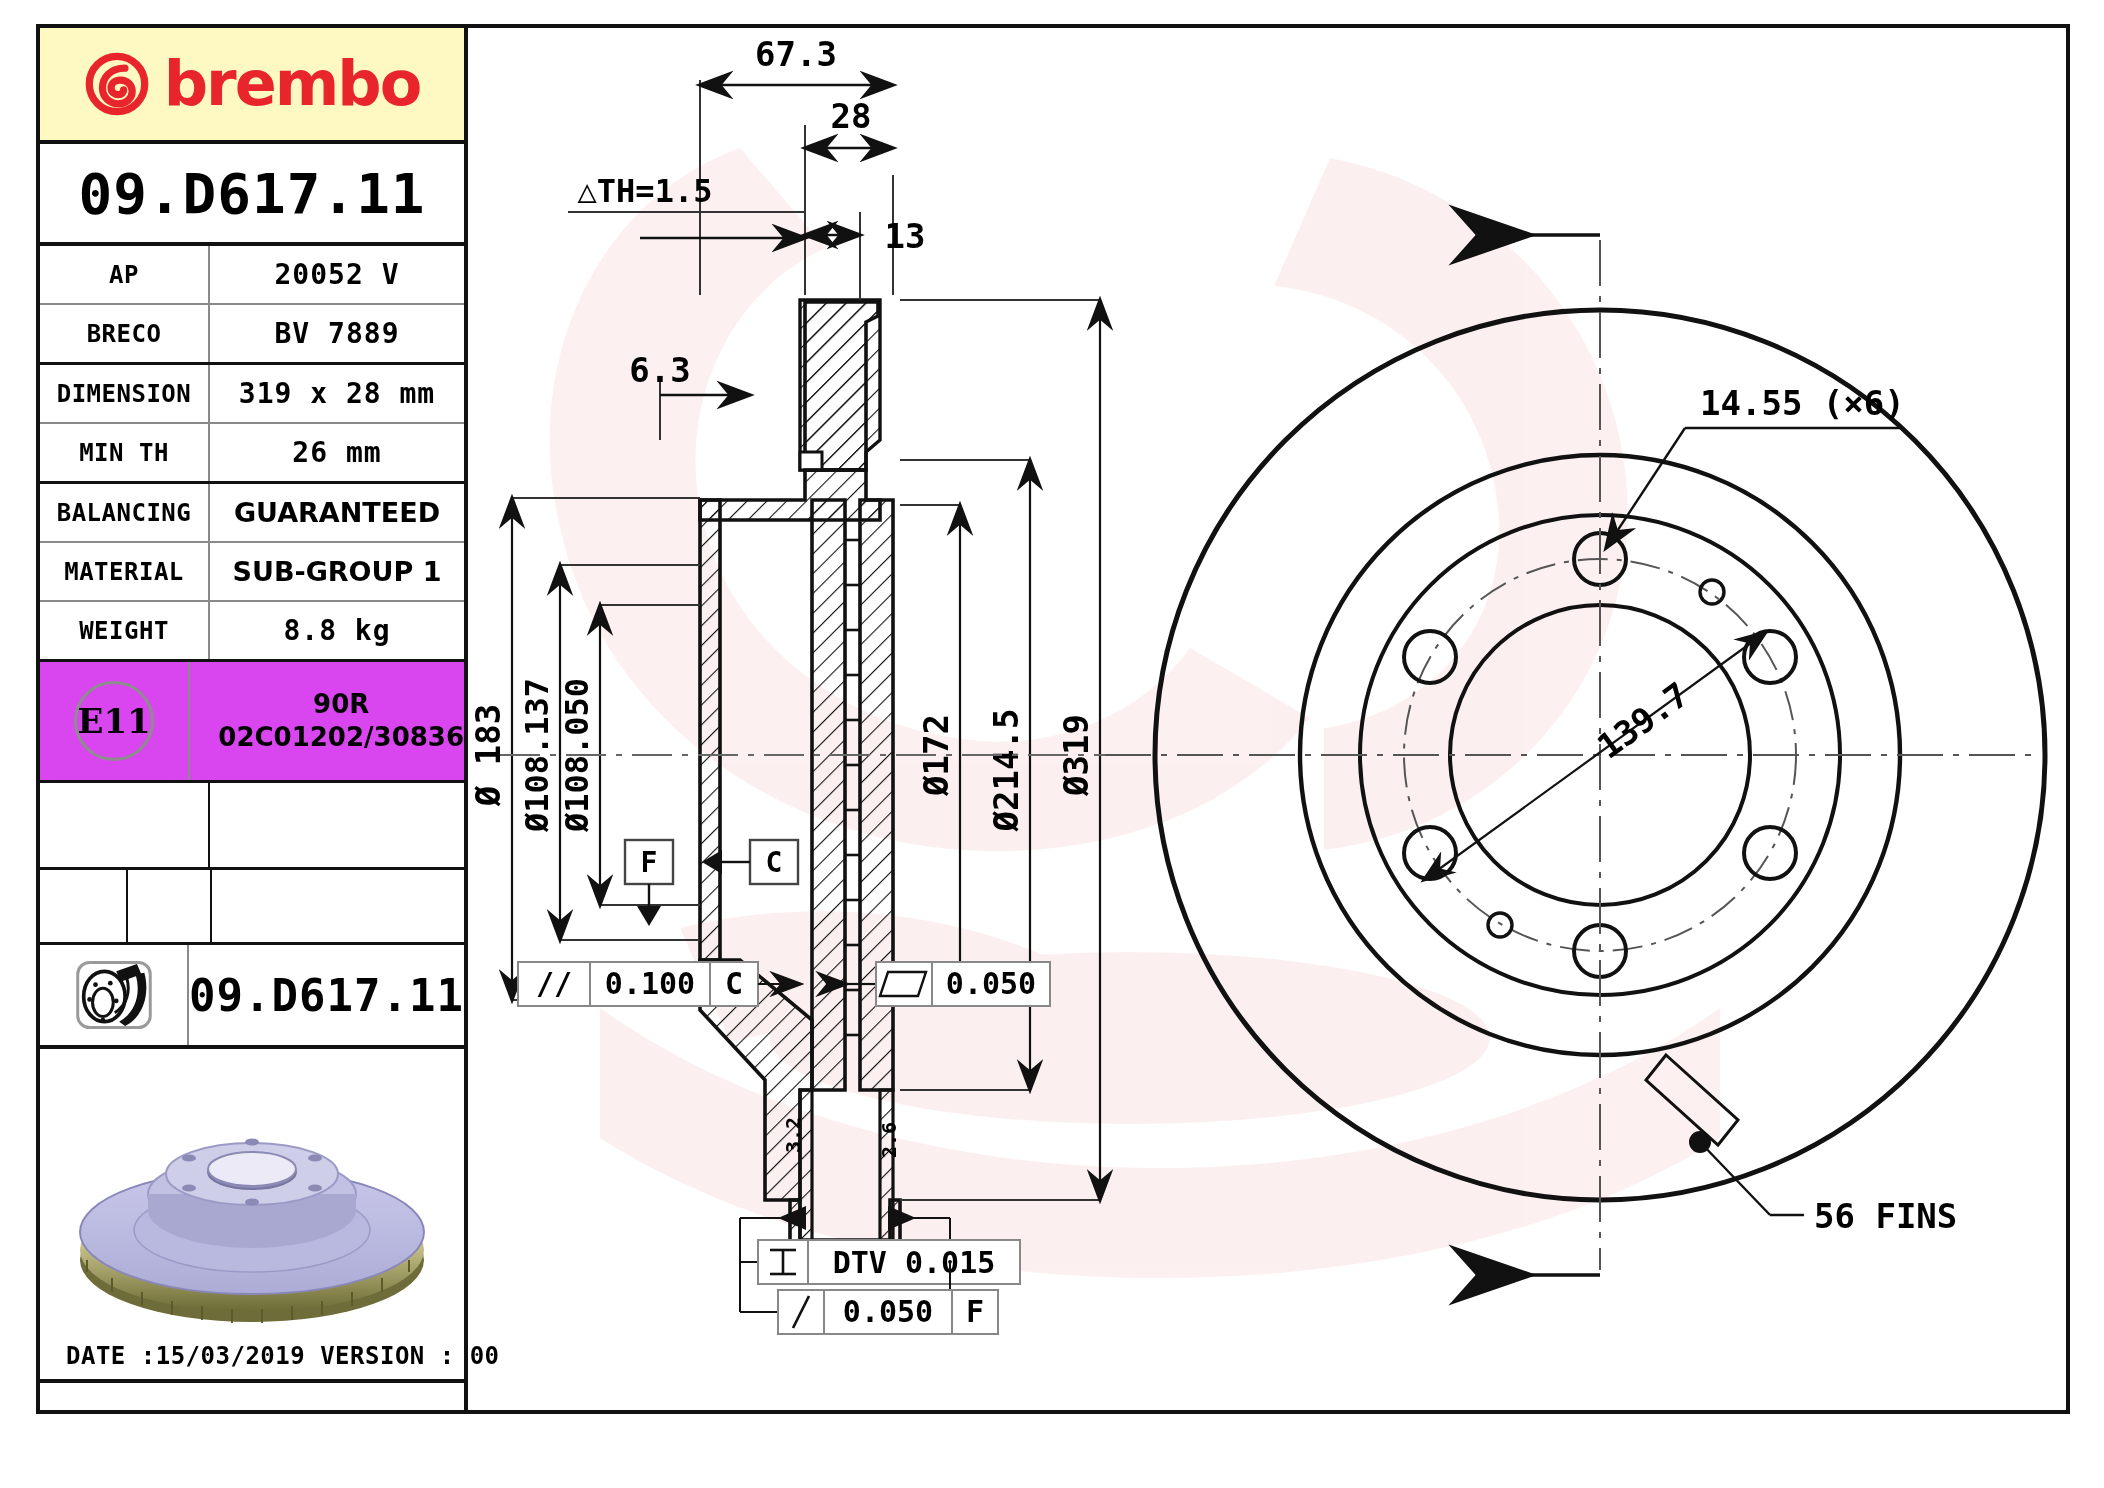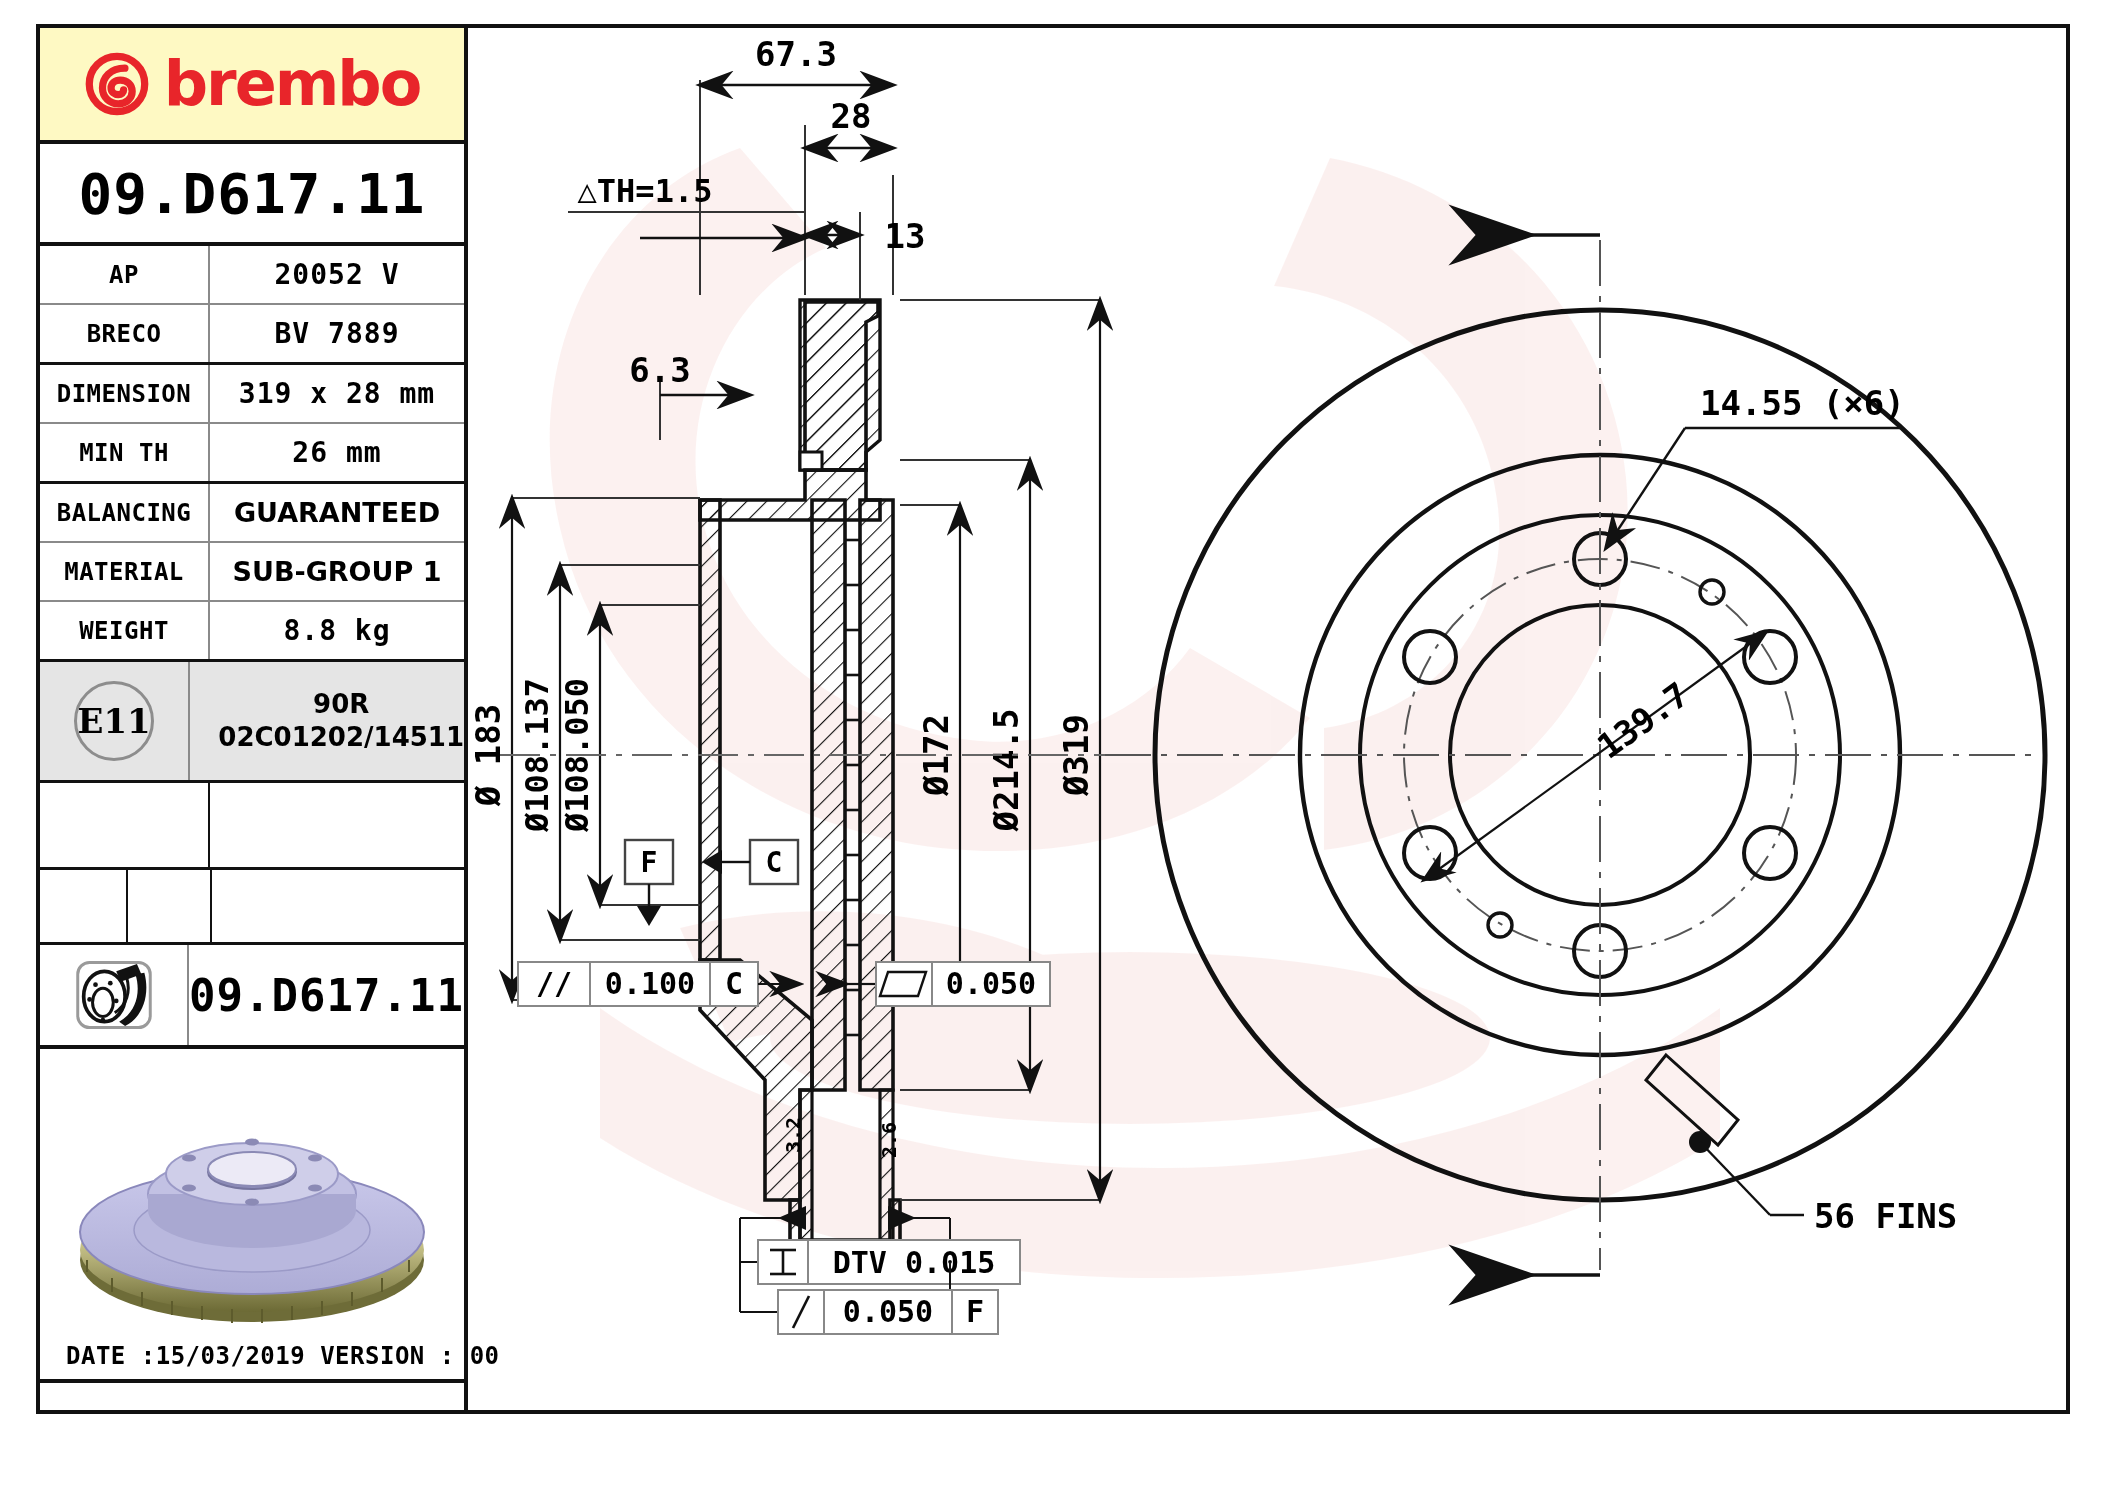--- a/index.html
+++ b/index.html
@@ -122,21 +122,21 @@
     font-family: "DejaVu Sans", sans-serif;
     font-size: 27px;
     letter-spacing: 0px;
     border-radius: 21px;
   }
 
   .row-e11 {
     display: flex;
     height: 118px;
     border-bottom: 3px solid #111;
-    background: #e5e5e5;
+    background: #d946ef;
   }
   .row-e11 .lbl {
     width: 168px;
     border-right: 2px solid #8a8a8a;
     display: flex;
     align-items: center;
     justify-content: center;
   }
   .e11-badge {
     width: 74px; height: 74px;
@@ -325,21 +325,21 @@
       <div class="lbl">WEIGHT</div>
       <div class="val">8.8 kg</div>
     </div>
 
     <div class="row-e11">
       <div class="lbl">
         <div class="e11-badge">E11</div>
       </div>
       <div class="val">
         <span>90R</span>
-        <span>02C01202/14511</span>
+        <span>02C01202/30836</span>
       </div>
     </div>
 
     <div class="row-blank">
       <div class="c1"></div>
       <div class="c2"></div>
     </div>
 
     <div class="row-blank2">
       <div class="c1"></div>

